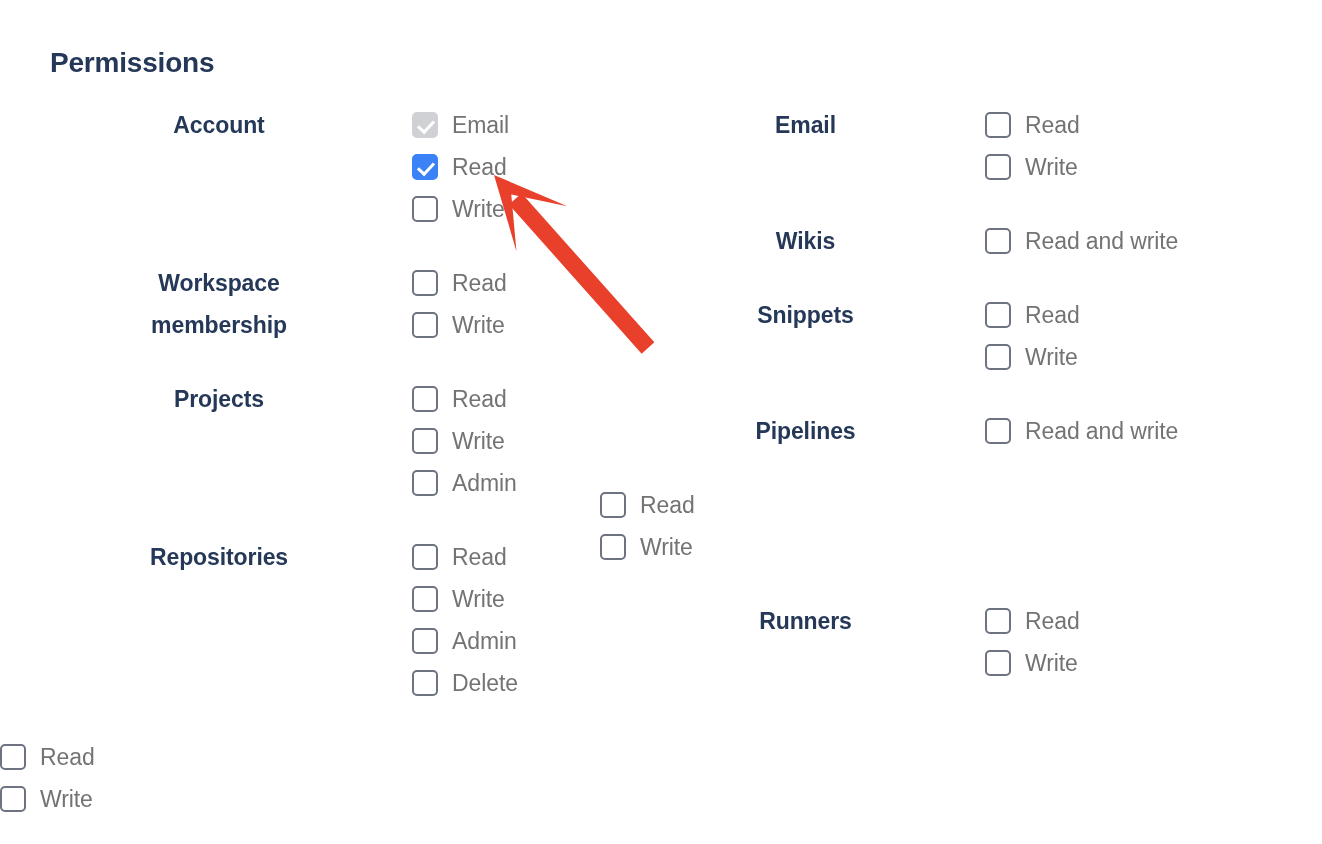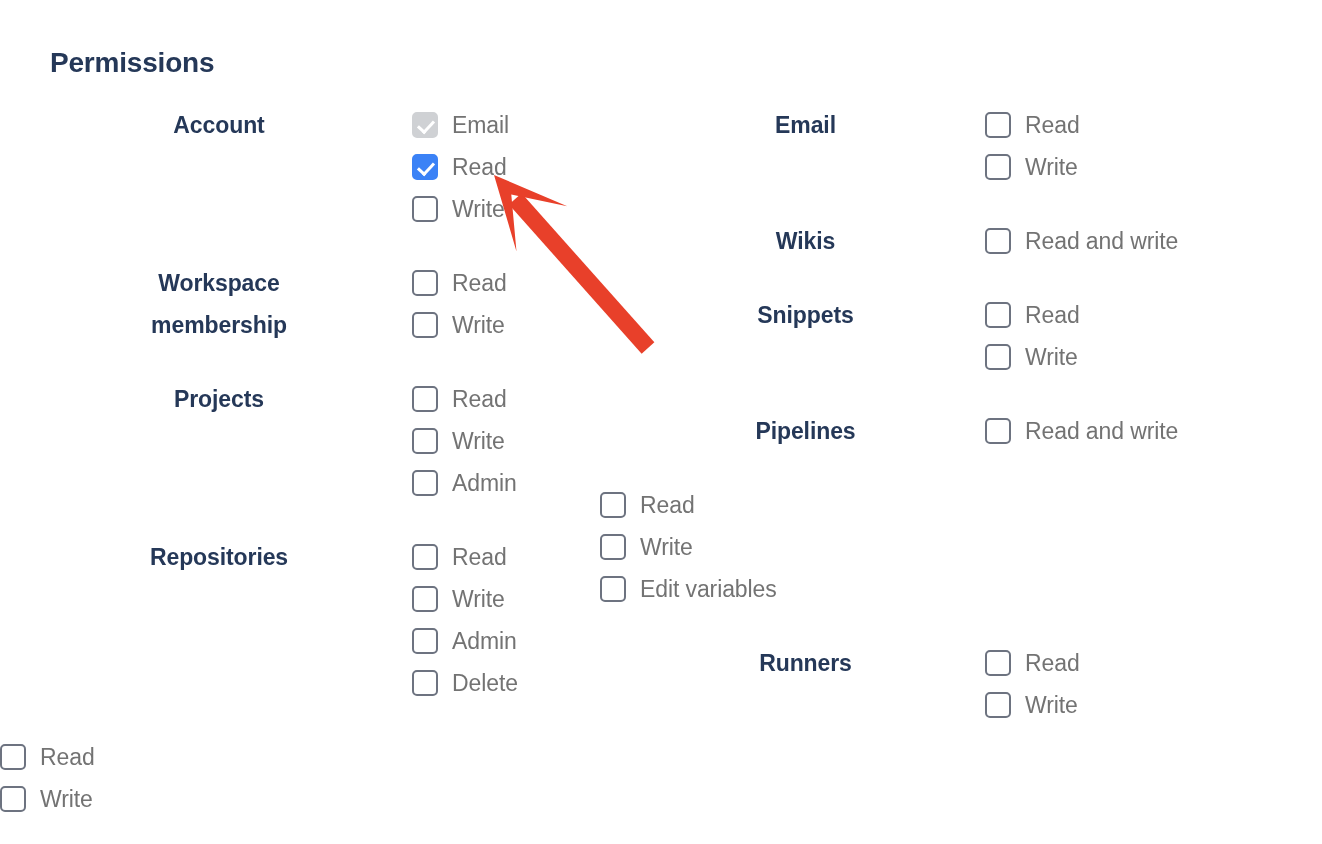--- a/index.html
+++ b/index.html
@@ -268,24 +268,20 @@
       <div class="perm-group">
         <div class="options">
           <div class="option-row">
             <span class="cbox"></span>
             <span class="option-label">Read</span>
           </div>
           <div class="option-row">
             <span class="cbox"></span>
             <span class="option-label">Write</span>
           </div>
-          <div class="option-row">
-            <span class="cbox"></span>
-            <span class="option-label">Edit variables</span>
-          </div>
         </div>
       </div>
       <div class="perm-group">
         <div class="group-label">Runners</div>
         <div class="options">
           <div class="option-row">
             <span class="cbox"></span>
             <span class="option-label">Read</span>
           </div>
           <div class="option-row">

